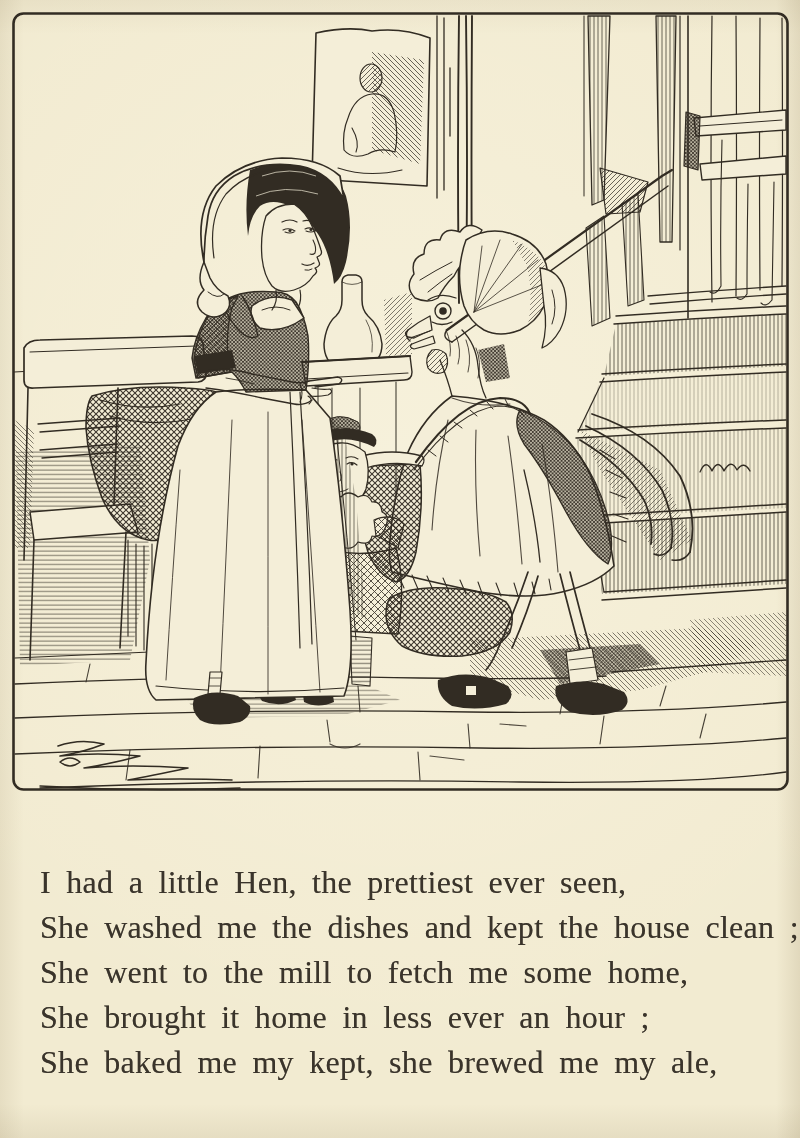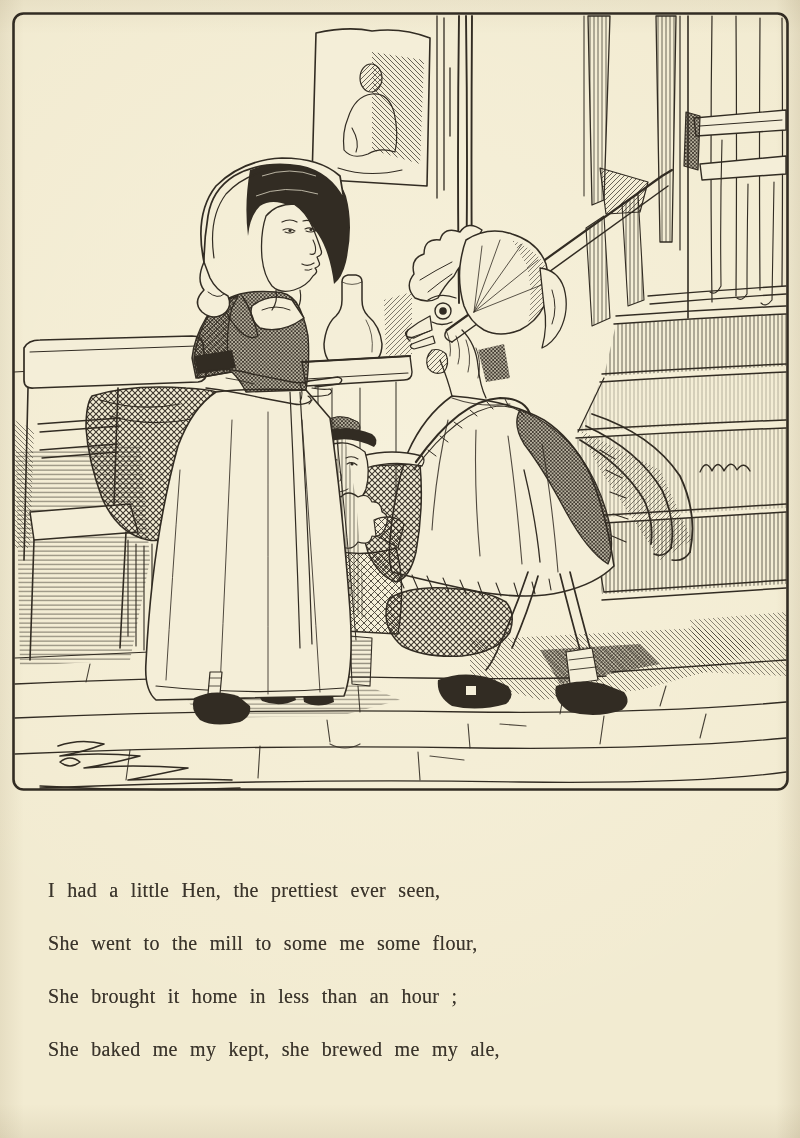--- a/index.html
+++ b/index.html
@@ -18,22 +18,22 @@
       var(--paper);
     font-family:"Liberation Serif","DejaVu Serif",serif;
   }
   .illu{position:absolute;left:0;top:0;}
   .illu .s{stroke:var(--ink);fill:none;stroke-linecap:round;stroke-linejoin:round;}
   .illu .ph{stroke:var(--ink);stroke-linecap:round;stroke-linejoin:round;}
   .illu .fp{fill:var(--paper2);stroke:var(--ink);stroke-linecap:round;stroke-linejoin:round;}
   .illu .fi{fill:var(--ink);stroke:none;}
   .poem{position:absolute;left:40px;top:860px;}
   .poem p{
-    margin:8px; white-space:nowrap;
-    font-size:20px; line-height:45px; color:var(--text);
+    margin:0; white-space:nowrap;
+    font-size:32px; line-height:45px; color:var(--text);
     word-spacing:7px; letter-spacing:.3px;
     text-shadow:0 0 .5px rgba(58,52,43,.55);
   }
 </style>
 </head>
 <body>
 
 <div class="page">
 
   <svg class="illu" width="800" height="800" viewBox="0 0 800 800" role="img" aria-label="Engraved illustration: a young girl wearing a bonnet and apron stands beside a hen dressed in a frilled cap and shawl carrying a wicker basket; a small child in a ruffled collar peeks between them; behind are a picture on the wall, a plank door, a staircase with banister, a chair with a net bag, and a bottle on a ledge; a flagstone floor below.">
@@ -277,17 +277,18 @@
         <path class="fp" stroke-width="1.5" d="M204 262 Q196 280 204 290 Q192 302 202 312 Q214 322 226 312 Q232 306 228 296 Q216 290 210 278 Z"></path>
         <path class="s" stroke-width="1.4" d="M226 312 Q244 344 258 336 Q252 310 242 296"></path>
         <path class="s" stroke-width="1" d="M208 292 Q218 300 224 294"></path>
       </g>
       <path class="s" stroke-width="1.2" d="M276 290 Q278 302 272 310 M300 290 Q302 300 298 308"></path>
     </g>
   </svg>
 
   <div class="poem">
     <p>I had a little Hen, the prettiest ever seen,</p>
-    <p>She went to the mill to some me some flour,</p>
-    <p>She brought it home in less than an hour ;</p>
+    <p>She washed me the dishes and kept the house clean ;</p>
+    <p>She went to the mill to fetch me some home,</p>
+    <p>She brought it home in less ever an hour ;</p>
     <p>She baked me my kept, she brewed me my ale,</p>
   </div>
 </div>
 
 </body></html>

